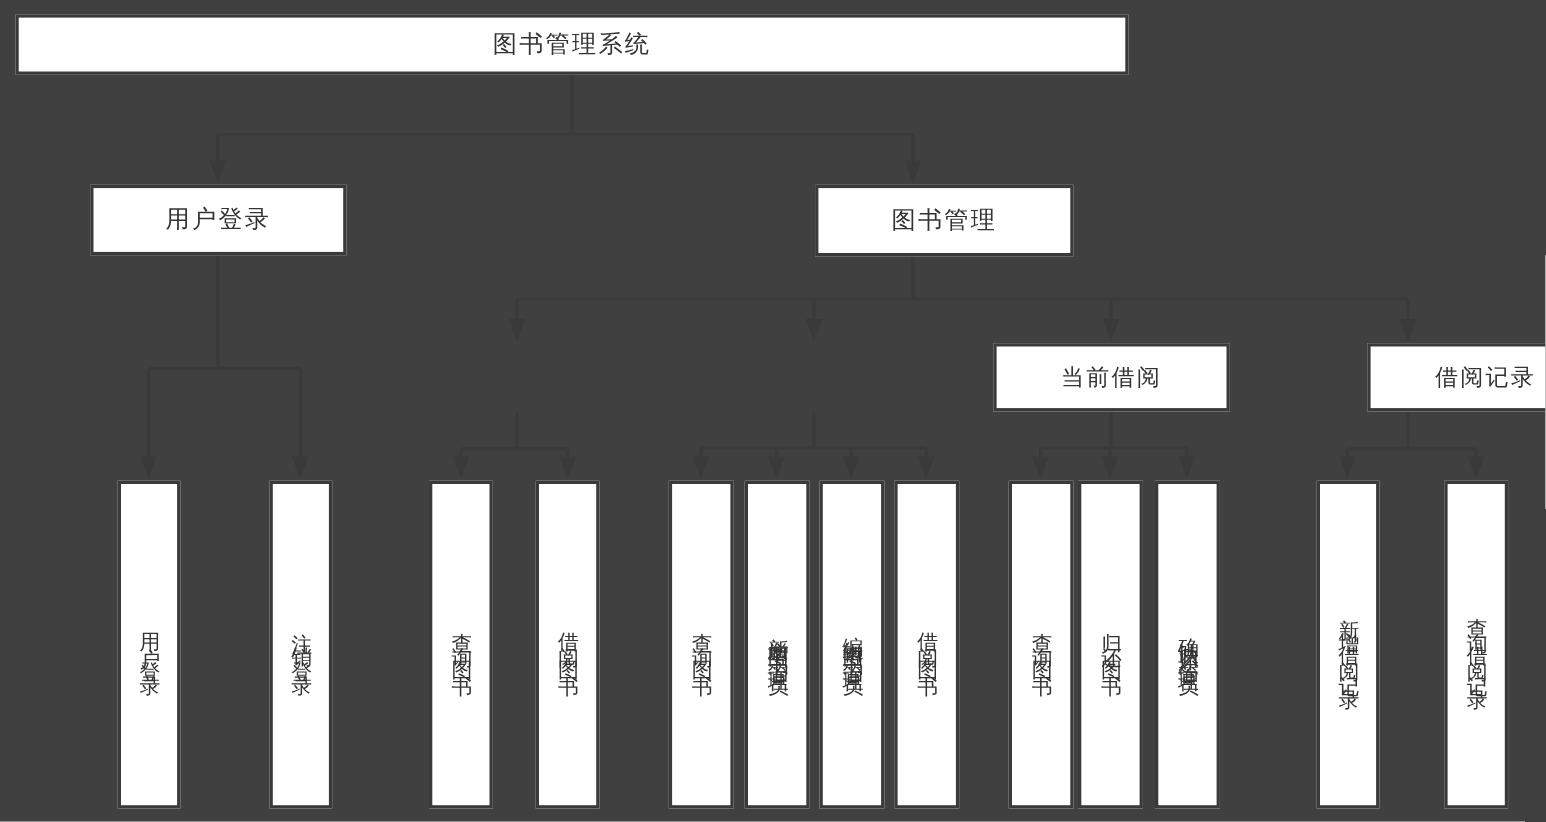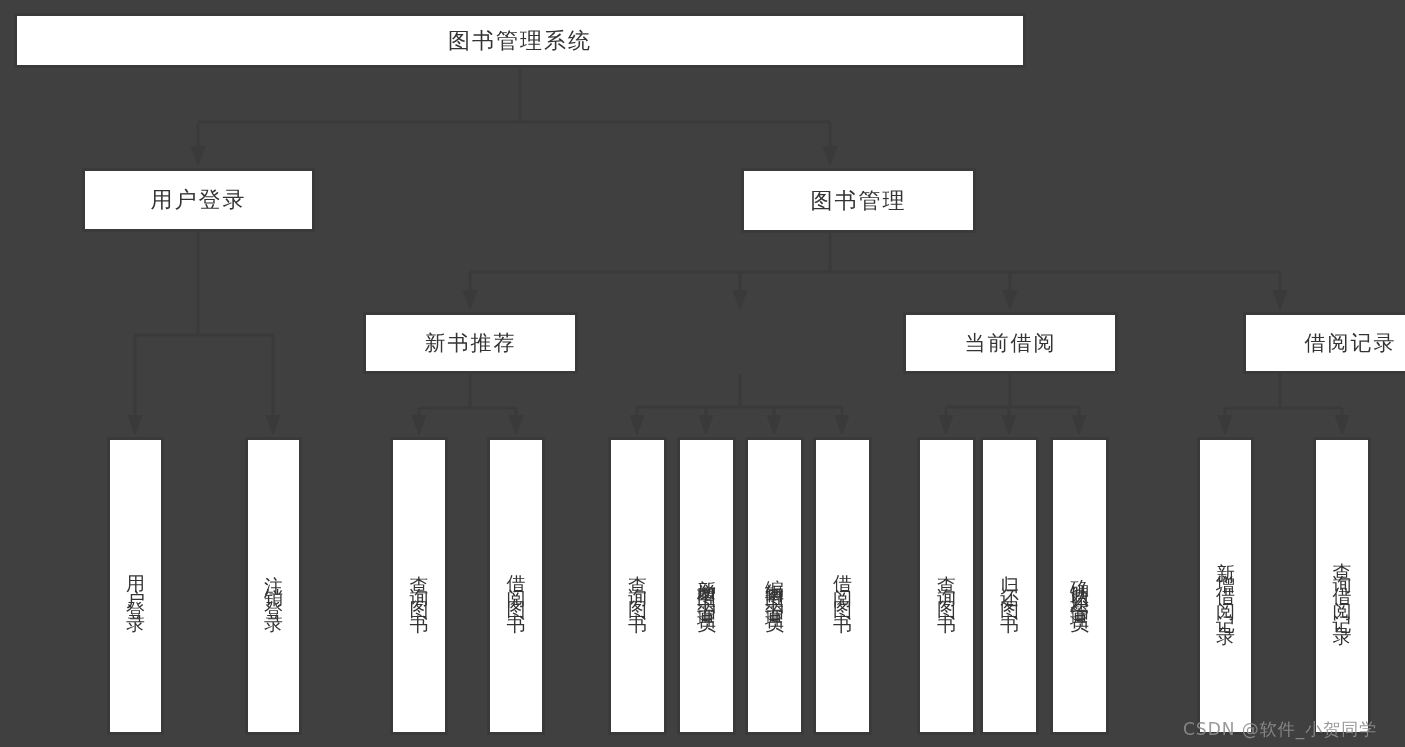--- a/index.html
+++ b/index.html
@@ -96,21 +96,20 @@
       <polygon points="1217.5,415 1232.5,415 1225,436"></polygon>
       <polygon points="1334.5,415 1349.5,415 1342,436"></polygon>
     </g>
   </svg>
 
   <div class="box hbox" style="left:14px; top:13px; width:1012px; height:55px;">图书管理系统</div>
 
   <div class="box hbox" style="left:82px; top:168px; width:233px; height:64px;">用户登录</div>
   <div class="box hbox" style="left:712px; top:168px; width:235px; height:65px;margin-left:29px;">图书管理</div>
 
-  <div class="box hbox-sm" style="left:363px; top:312px; width:215px; height:62px;">新书推荐</div>
   <div class="box hbox-sm" style="left:903px; top:312px; width:215px; height:62px;">当前借阅</div>
   <div class="box hbox-sm" style="left:1243px; top:312px; width:215px; height:62px;text-align:right;">借阅记录</div>
 
   <div class="box vbox" style="left:107px; top:437px; width:57px; height:298px;">用户登录</div>
   <div class="box vbox" style="left:245px; top:437px; width:57px; height:298px;">注销登录</div>
 
   <div class="box vbox" style="left:390px; top:437px; width:58px; height:298px;">查询图书</div>
   <div class="box vbox" style="left:487px; top:437px; width:58px; height:298px;">借阅图书</div>
 
   <div class="box vbox" style="left:608px; top:437px; width:59px; height:298px;">查询图书</div>
@@ -118,15 +117,14 @@
   <div class="box vbox vbox-tight" style="left:745px; top:437px; width:59px; height:298px;">编辑图书（管理员）</div>
   <div class="box vbox" style="left:813px; top:437px; width:59px; height:298px;">借阅图书</div>
 
   <div class="box vbox" style="left:917px; top:437px; width:59px; height:298px;">查询图书</div>
   <div class="box vbox" style="left:980px; top:437px; width:59px; height:298px;">归还图书</div>
   <div class="box vbox vbox-tight" style="left:1050px; top:437px; width:59px; height:298px;">确认归还（管理员）</div>
 
   <div class="box vbox" style="left:1197px; top:437px; width:57px; height:298px;">新增借阅记录</div>
   <div class="box vbox" style="left:1313px; top:437px; width:58px; height:298px;">查询借阅记录</div>
 
-  <div class="watermark">CSDN @软件_小贺同学</div>
 
 </div>
 
 </body></html>

